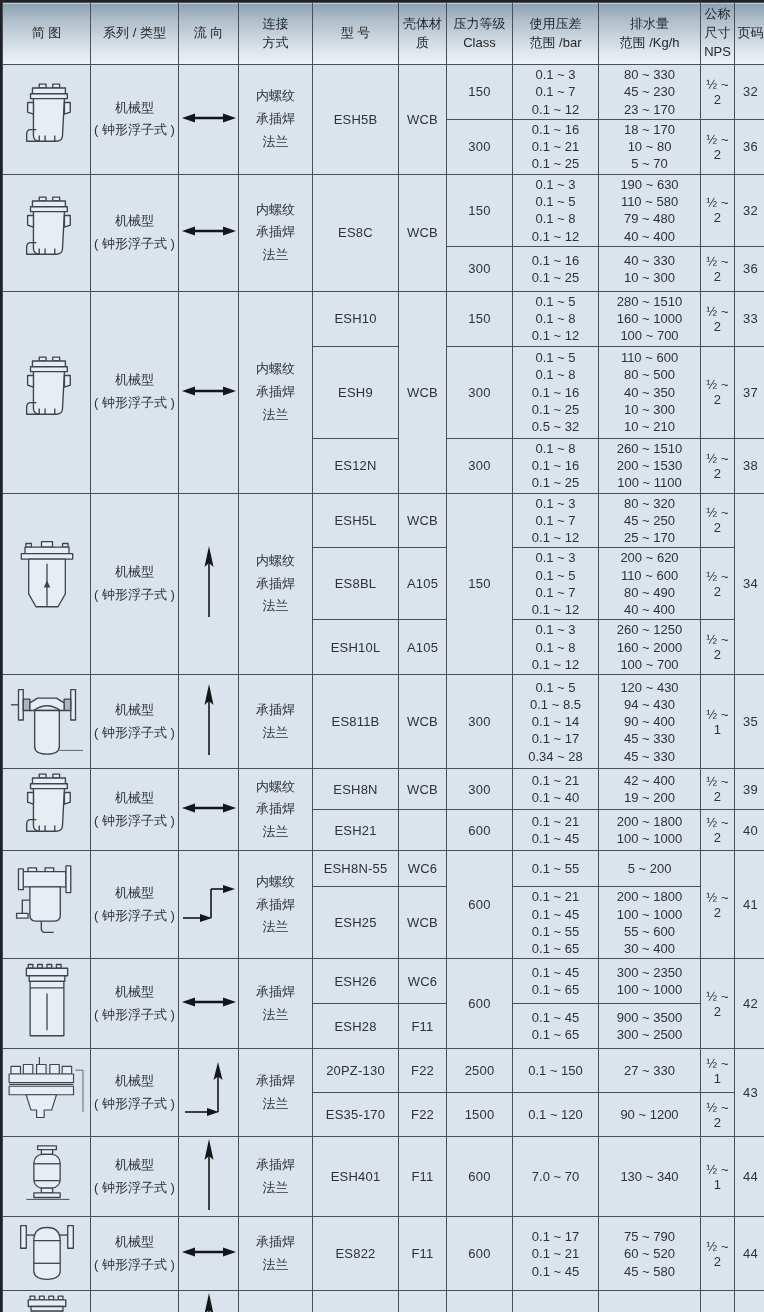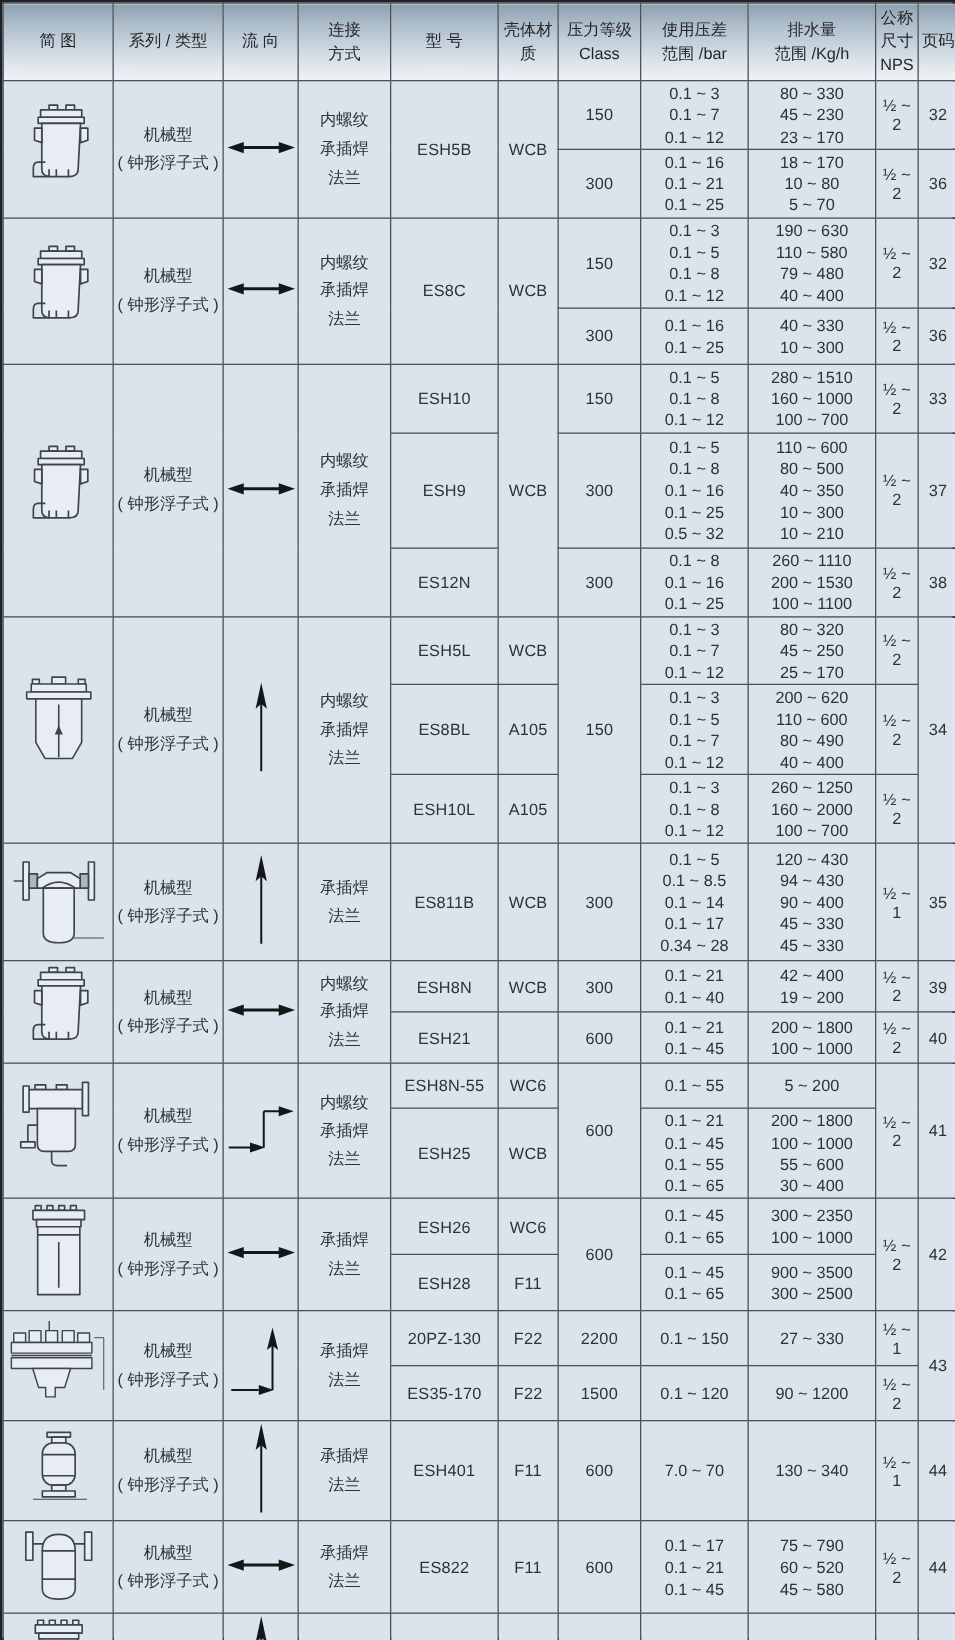--- a/index.html
+++ b/index.html
@@ -214,21 +214,21 @@
 10 ~ 210</td>
             <td class="c-model">½ ~ 2</td>
             <td class="c-model">37</td>
           </tr>
           <tr style="height: 51px;">
             <td class="c-model">ES12N</td>
             <td class="c-model">300</td>
             <td class="c-range">0.1 ~ 8
 0.1 ~ 16
 0.1 ~ 25</td>
-            <td class="c-range">260 ~ 1110
+            <td class="c-range">260 ~ 1510
 200 ~ 1530
 100 ~ 1100</td>
             <td class="c-model">½ ~ 2</td>
             <td class="c-model">38</td>
           </tr>
           <tr style="height: 53px;">
             <td rowspan="3" class="c-diag"><span class="flow-ic"><svg width="66" height="88" viewBox="0 0 72 92">
                   <g stroke="#3e444b" fill="#e7edf3" stroke-width="1.4" stroke-linejoin="round">
                     <rect x="30" y="2" width="12" height="6"></rect>
                     <rect x="13" y="4" width="6" height="4"></rect>
@@ -489,21 +489,21 @@
                     <line x1="2" y1="52" x2="24" y2="52"></line>
                     <path d="M36,52 L24,48 V56 Z" stroke="none"></path>
                     <line x1="35" y1="52" x2="35" y2="14"></line>
                     <path d="M35,2 L39.5,20 L35,16.5 L30.5,20 Z" stroke="none"></path>
                   </g>
                 </svg></span></td>
             <td rowspan="2" class="c-cjk">承插焊
 法兰</td>
             <td class="c-model">20PZ-130</td>
             <td class="c-model">F22</td>
-            <td class="c-model">2200</td>
+            <td class="c-model">2500</td>
             <td class="c-range">0.1 ~ 150</td>
             <td class="c-range">27 ~ 330</td>
             <td class="c-model">½ ~ 1</td>
             <td rowspan="2" class="c-model">43</td>
           </tr>
           <tr style="height: 44px;">
             <td class="c-model">ES35-170</td>
             <td class="c-model">F22</td>
             <td class="c-model">1500</td>
             <td class="c-range">0.1 ~ 120</td>

